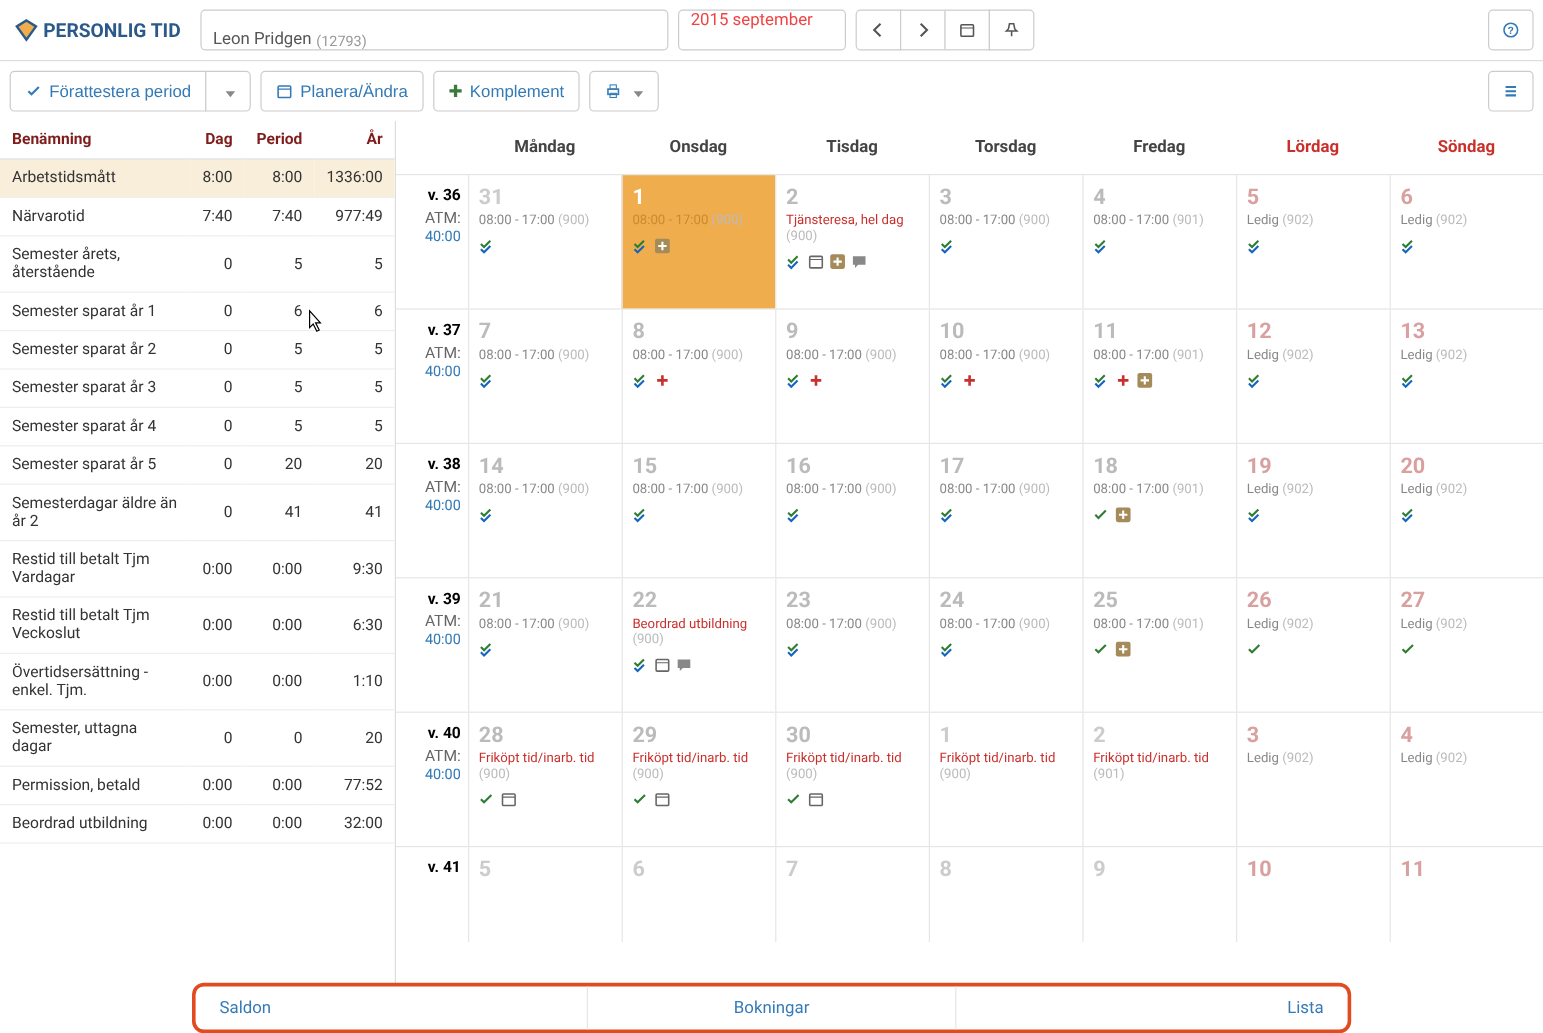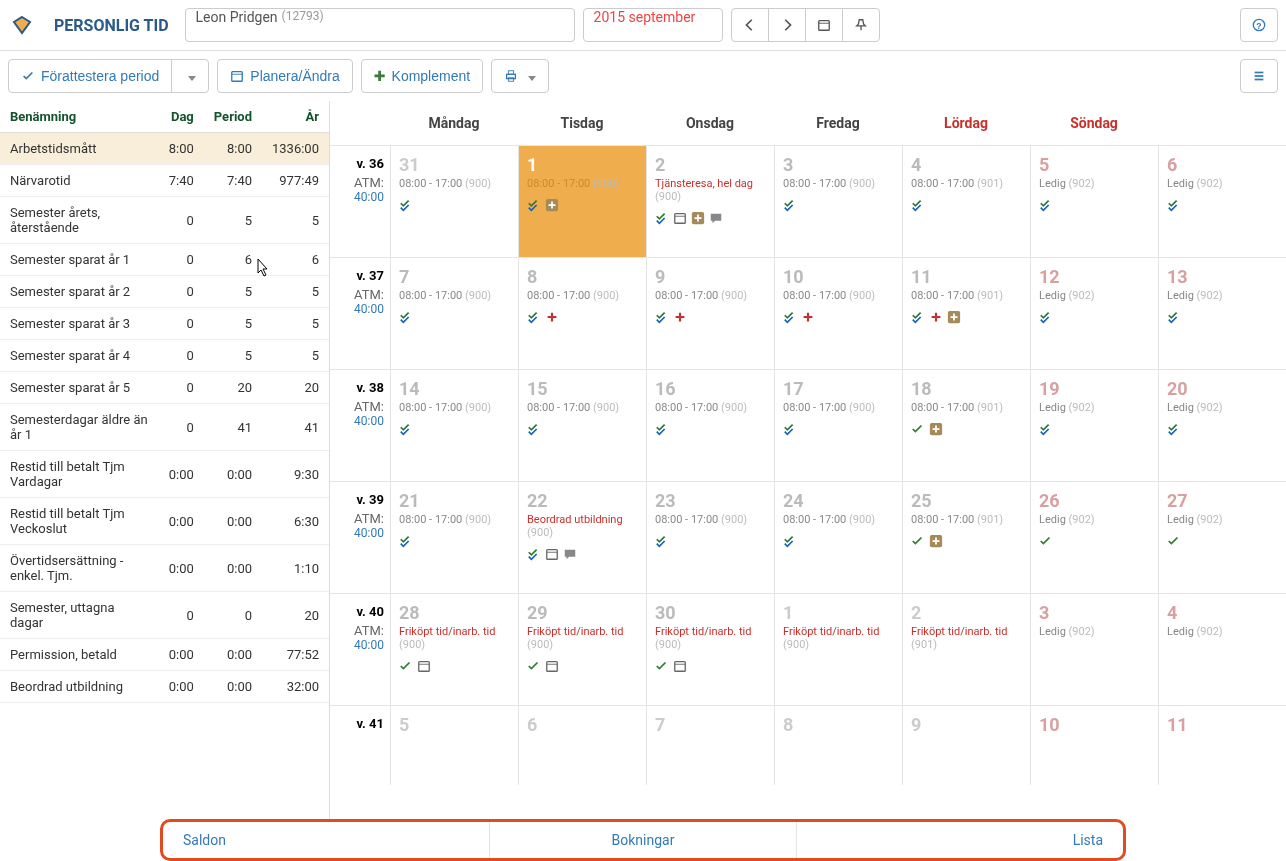--- a/index.html
+++ b/index.html
@@ -1,20 +1,20 @@
 <!DOCTYPE html>
 <html><head>
 <meta charset="utf-8">
 <style>
 * { box-sizing: border-box; margin: 0; padding: 0; }
 body { font-family: -apple-system, BlinkMacSystemFont, "Segoe UI", Roboto, sans-serif; font-size: 13px; color: #333; background: #fff; width: 1286px; height: 861px; overflow: hidden; }
 .topbar { display: flex; align-items: center; gap: 8px; padding: 8px; border-bottom: 1px solid #ddd; }
-.logo { display: flex; align-items: center; gap: 22px; font-weight: 700; font-size: 16px; color: #2b5a8a; padding: 0 8px 0 4px; }
+.logo { display: flex; align-items: center; gap: 4px; font-weight: 700; font-size: 16px; color: #2b5a8a; padding: 0 8px 0 4px; }
 .logo svg { flex-shrink: 0; }
-.person-input { flex: 0 0 390px; height: 34px; border: 1px solid #ccc; border-radius: 4px; padding: 0 10px; display: flex; align-items: flex-start; font-size: 14px; color: #555; background: #fff; }
+.person-input { flex: 0 0 390px; height: 34px; border: 1px solid #ccc; border-radius: 4px; padding: 0 10px; display: flex; align-items: flex-end; font-size: 14px; color: #555; background: #fff; }
 .person-input .pid { color: #999; font-size: 12px; margin-left: 4px; }
 .month-input { flex: 0 0 140px; height: 34px; border: 1px solid #ccc; border-radius: 4px; padding: 0 10px; display: flex; align-items: flex-start; font-size: 14px; color: #ef4444; background: #fff; }
 .btn { height: 34px; min-width: 34px; border: 1px solid #ccc; border-radius: 4px; background: #fff; display: inline-flex; align-items: center; justify-content: center; padding: 0 12px; font-size: 14px; color: #337ab7; cursor: pointer; gap: 6px; }
 .btn.icon-only { padding: 0; width: 38px; }
 .btn-group { display: flex; }
 .btn-group .btn { border-radius: 0; margin-left: -1px; }
 .btn-group .btn:first-child { border-radius: 4px 0 0 4px; margin-left: 0; }
 .btn-group .btn:last-child { border-radius: 0 4px 4px 0; }
 .spacer { flex: 1; }
 .toolbar { display: flex; align-items: center; gap: 8px; padding: 8px; }
@@ -22,21 +22,21 @@
 .btn .caret::after { content: ""; display: inline-block; border-top: 5px solid #888; border-left: 4px solid transparent; border-right: 4px solid transparent; margin-left: 4px; }
 
 .main { display: flex; height: calc(100% - 108px); }
 .left { width: 330px; border-right: 1px solid #ddd; display: flex; flex-direction: column; position: relative; }
 .left-header { display: flex; align-items: center; justify-content: space-between; padding: 10px 12px; }
 .left-date { font-size: 22px; color: #2b5a8a; font-weight: 600; }
 .toggle { display: flex; border: 1px solid #2b5a8a; border-radius: 4px; overflow: hidden; }
 .toggle .opt { padding: 4px 12px; font-size: 13px; background: #4a78a8; color: #fff; cursor: pointer; }
 .toggle .opt.active { background: #2b5a8a; }
 .summary-table { width: 100%; border-collapse: collapse; }
-.summary-table th { text-align: left; padding: 8px 10px; font-size: 13px; color: #14532d; font-weight: 700; border-bottom: 1px solid #ddd; }
+.summary-table th { text-align: left; padding: 8px 10px; font-size: 13px; color: #7f1d1d; font-weight: 700; border-bottom: 1px solid #ddd; }
 .summary-table th:nth-child(2), .summary-table th:nth-child(3), .summary-table th:nth-child(4) { text-align: right; }
 .summary-table td { padding: 8px 10px; font-size: 13px; border-bottom: 1px solid #eee; }
 .summary-table td:nth-child(2), .summary-table td:nth-child(3), .summary-table td:nth-child(4) { text-align: right; }
 .summary-table tr.hl td { background: #f9eeda; }
 .summary-scroll { overflow-y: scroll; flex: 1; position: relative; }
 .cursor-overlay { position: absolute; left: 252px; top: 156px; font-size: 18px; pointer-events: none; }
 
 .calendar { flex: 1; overflow: auto; }
 .cal-header { display: grid; grid-template-columns: 60px repeat(7, 1fr); }
 .cal-header .dayname { text-align: center; padding: 14px 0; font-weight: 700; font-size: 14px; color: #444; }
@@ -211,21 +211,21 @@
               <td>5</td>
               <td>5</td>
             </tr>
             <tr>
               <td>Semester sparat år 5</td>
               <td>0</td>
               <td>20</td>
               <td>20</td>
             </tr>
             <tr>
-              <td>Semesterdagar äldre än år 1</td>
+              <td>Semesterdagar äldre än år 2</td>
               <td>0</td>
               <td>41</td>
               <td>41</td>
             </tr>
             <tr>
               <td>Restid till betalt Tjm Vardagar</td>
               <td>0:00</td>
               <td>0:00</td>
               <td>9:30</td>
             </tr>
@@ -266,22 +266,23 @@
             <path d="M6 2 L6 16 L9 13 L12 19 L14 18 L11 12 L15 12 Z" fill="#fff" stroke="#000" stroke-width="1"></path>
           </svg>
       </div>
     </div>
   </div>
 
   <div class="calendar">
     <div class="cal-header" id="cal-header">
         <div></div>
         <div class="dayname ">Måndag</div>
+        <div class="dayname ">Onsdag</div>
         <div class="dayname ">Tisdag</div>
-        <div class="dayname ">Onsdag</div>
+        <div class="dayname ">Torsdag</div>
         <div class="dayname ">Fredag</div>
         <div class="dayname weekend">Lördag</div>
         <div class="dayname weekend">Söndag</div>
       </div>
     <div id="cal-weeks">
         <div class="week-row">
           <div class="week-label">
             <div class="wk">v. 36</div>
             <div class="atm">ATM:</div>
             <div class="atmv">40:00</div>

